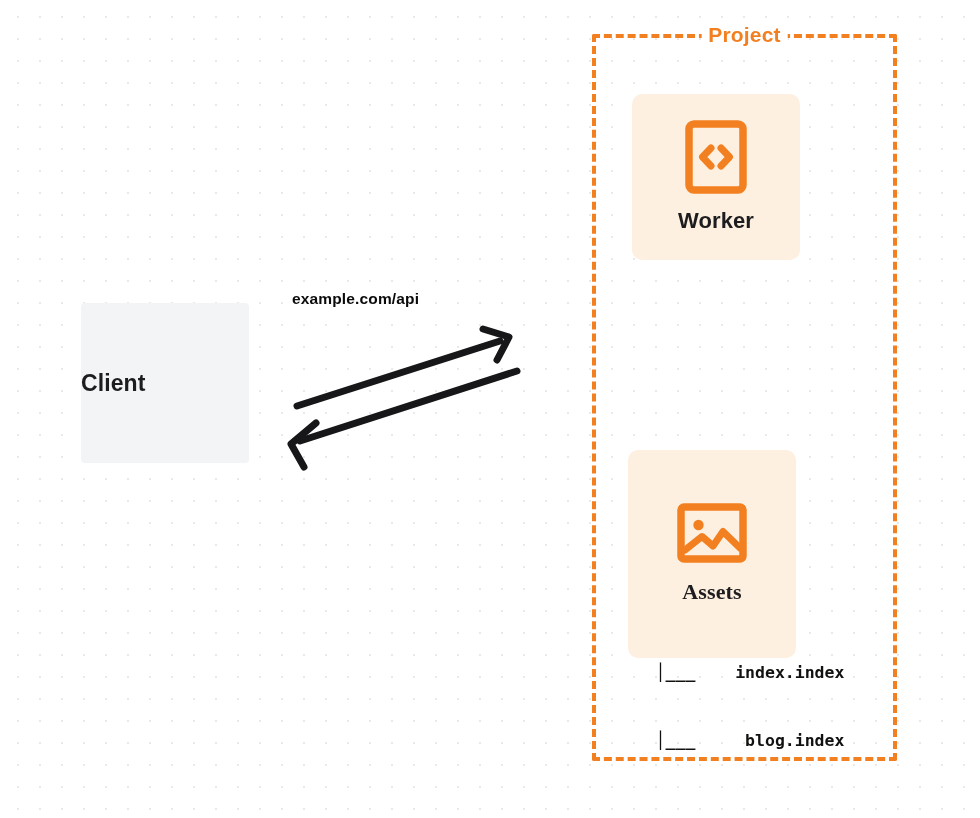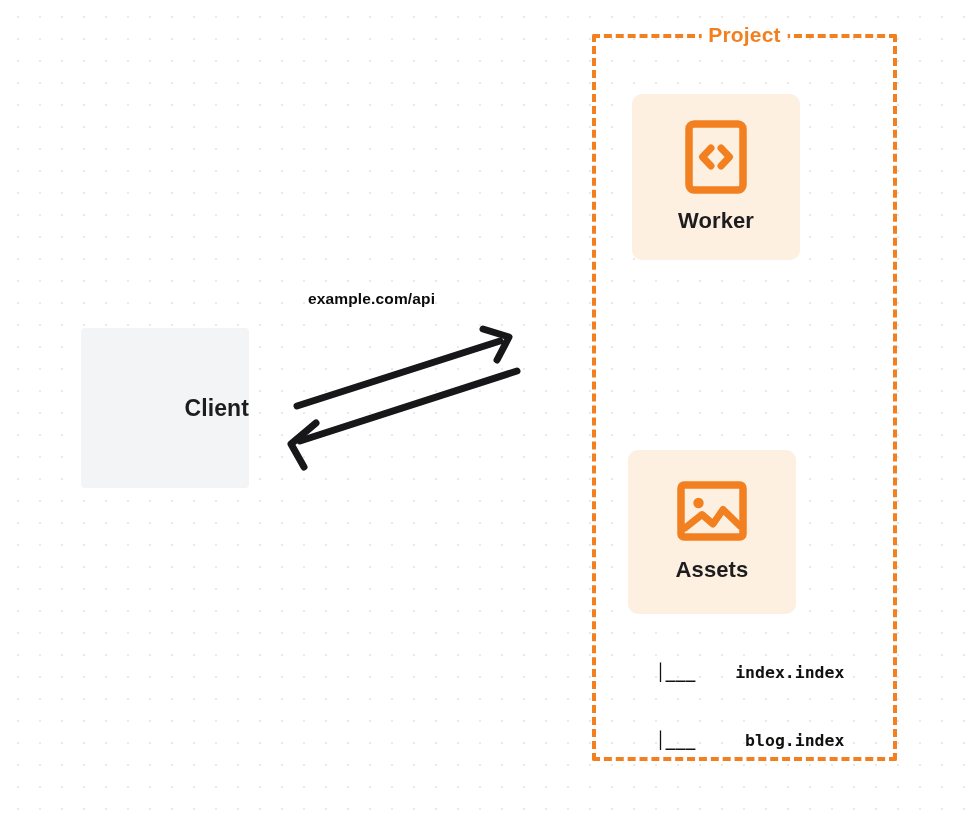--- a/index.html
+++ b/index.html
@@ -16,28 +16,28 @@
     background-image: radial-gradient(circle, #e9e9ec 1.15px, rgba(255,255,255,0) 1.25px);
     background-size: 22px 22px;
     background-position: 7px 6px;
     font-family: "Liberation Sans", sans-serif;
   }
 
   
   #client-node {
     position: absolute;
     left: 81px;
-    top: 328px;
+    top: 303px;
     width: 168px;
     height: 160px;
     background: #f3f4f6;
     border-radius: 4px;
     display: flex;
     align-items: center;
-    justify-content: flex-end;
+    justify-content: flex-start;
   }
   #client-node .node-label {
     font-size: 23px;
     font-weight: bold;
     color: #1d1d1f;
     letter-spacing: 0.1px;
   }
 
   
   #arrows-layer {
@@ -45,21 +45,21 @@
     left: 0;
     top: 0;
     width: 980px;
     height: 818px;
     pointer-events: none;
   }
 
   
   #request-label {
     position: absolute;
-    left: 308px;
+    left: 292px;
     top: 290px;
     font-size: 15.5px;
     font-weight: bold;
     color: #0b0b0d;
     letter-spacing: 0.15px;
     white-space: nowrap;
   }
 
   
   #project-group {
@@ -99,21 +99,22 @@
   #worker-card {
     left: 632px;
     top: 94px;
     width: 168px;
     height: 166px;
   }
   #assets-card {
     left: 628px;
     top: 450px;
     width: 168px;
-    height: 164px;
+    height: 208px;
+    font-family: Liberation Serif, serif;
   }
   .service-card .card-icon {
     display: block;
     line-height: 0;
     margin-bottom: 14px;
   }
   .service-card .card-label {
     font-size: 22px;
     font-weight: bold;
     color: #1d1d1f;

